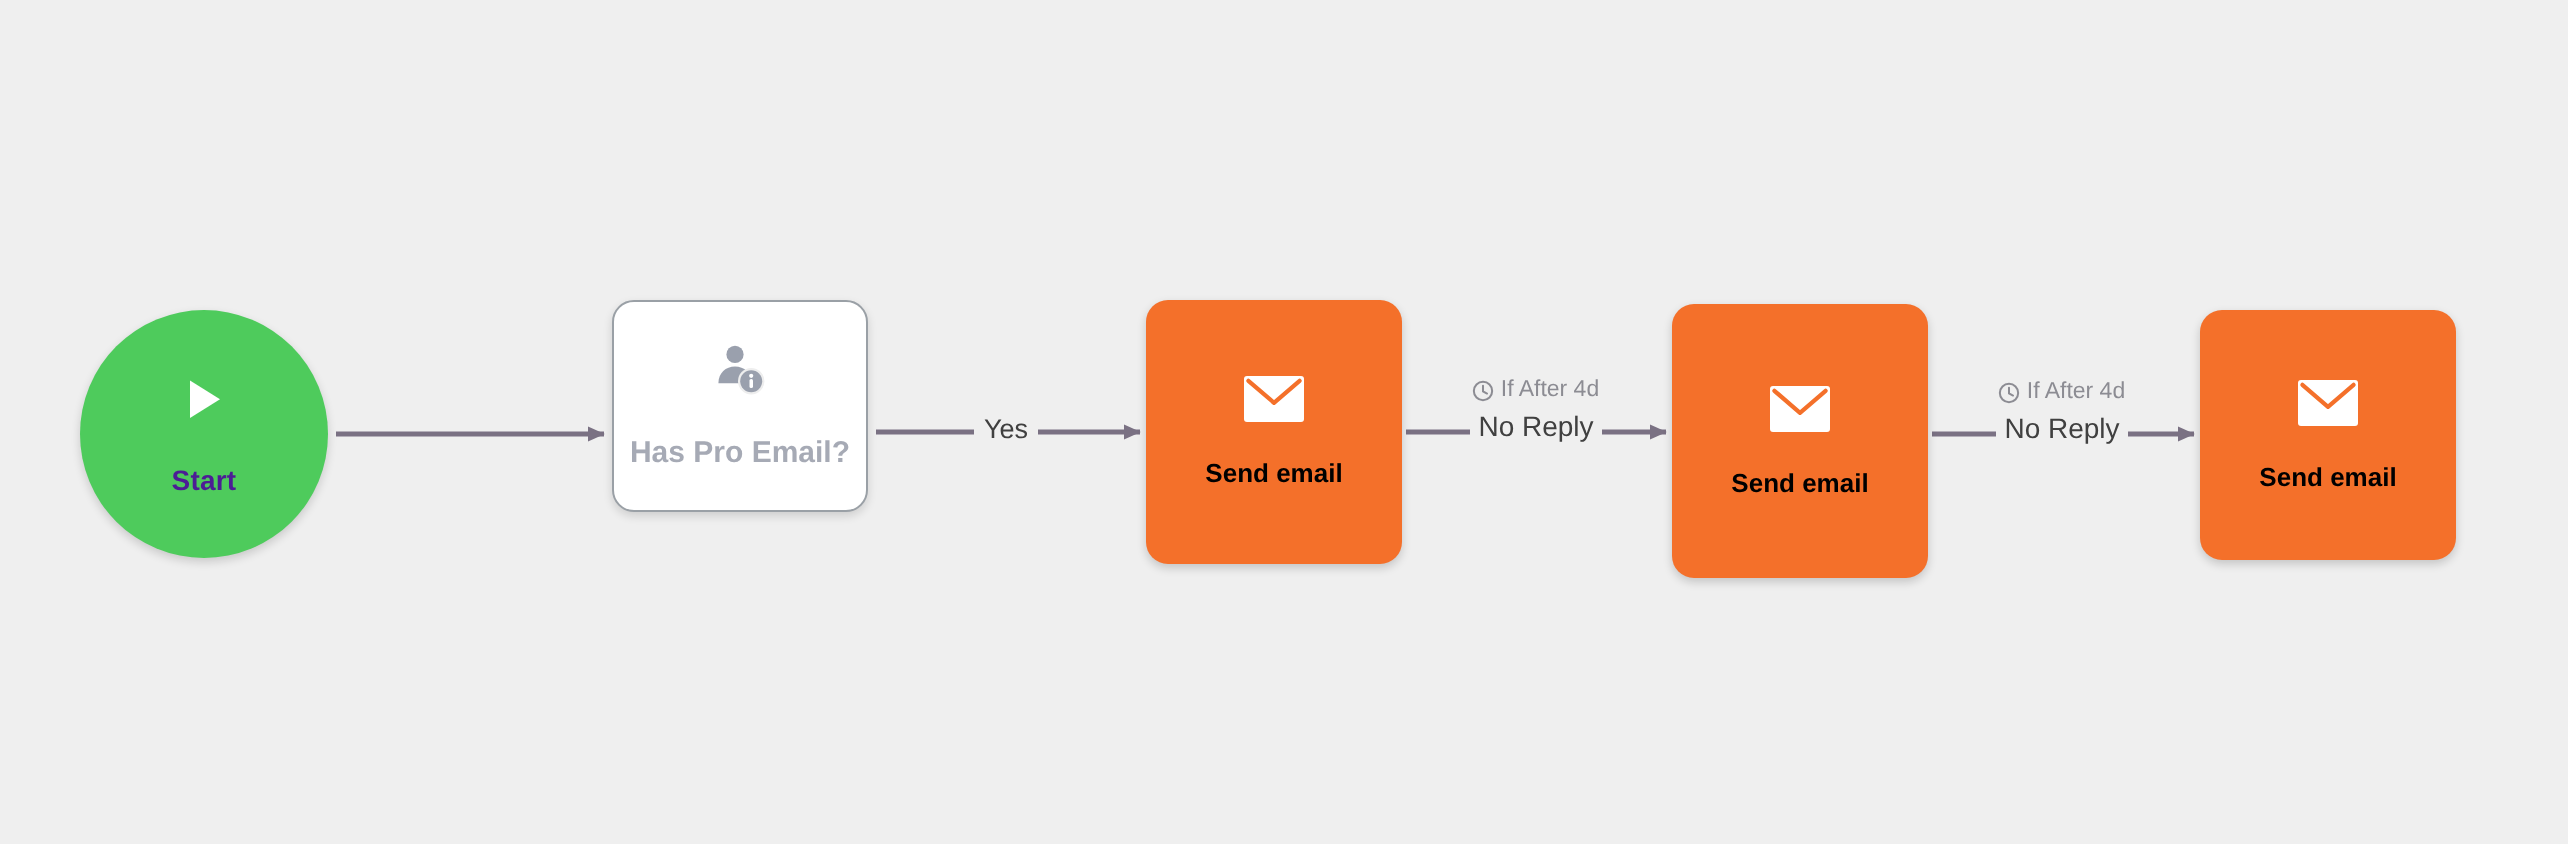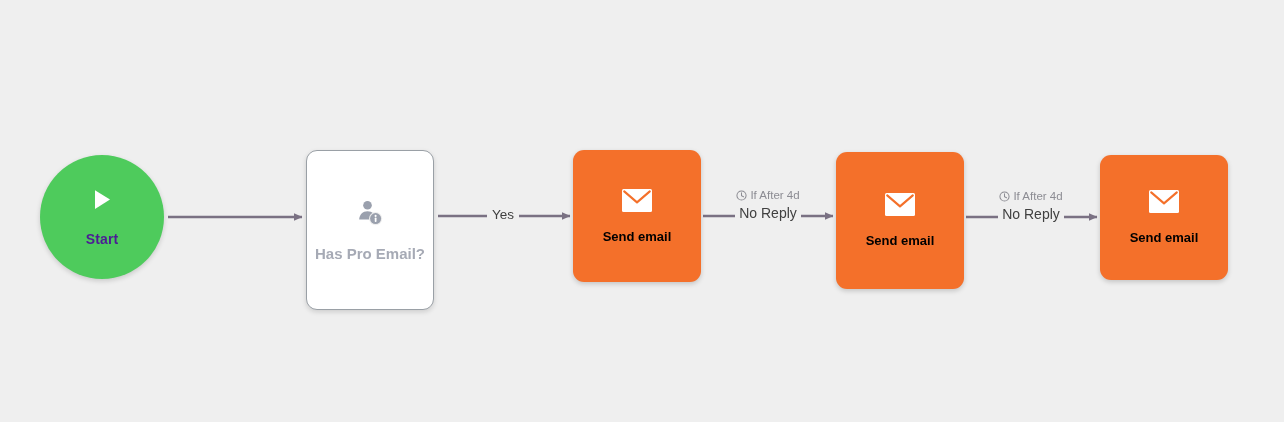--- a/index.html
+++ b/index.html
@@ -141,21 +141,21 @@
 
   <div class="node node-start" style="left:40px; top:155px; width:124px; height:124px;">
     <span class="play-icon">
       <svg width="26" height="26" viewBox="0 0 26 26">
         <path d="M6 3.2 L21 12.6 L6 22 Z" fill="#ffffff"></path>
       </svg>
     </span>
     <span class="node-label">Start</span>
   </div>
 
-  <div class="node node-decision" style="left:306px; top:150px; width:128px; height:160px;">
+  <div class="node node-decision" style="left:306px; top:150px; width:128px; height:106px;">
     <span class="person-icon">
       <svg width="28" height="28" viewBox="0 0 28 28">
 
         <circle cx="11.5" cy="6.2" r="4.3" fill="#9aa0ad"></circle>
 
         <path d="M3.2 20.6 C3.2 15.4 6.9 12.2 11.5 12.2 C16.1 12.2 19.8 15.4 19.8 20.6 Z" fill="#9aa0ad"></path>
 
         <circle cx="19.6" cy="19.6" r="6.6" fill="#eeeeee"></circle>
         <circle cx="19.6" cy="19.6" r="5.5" fill="#9aa0ad"></circle>
         <circle cx="19.6" cy="16.9" r="1.05" fill="#ffffff"></circle>

